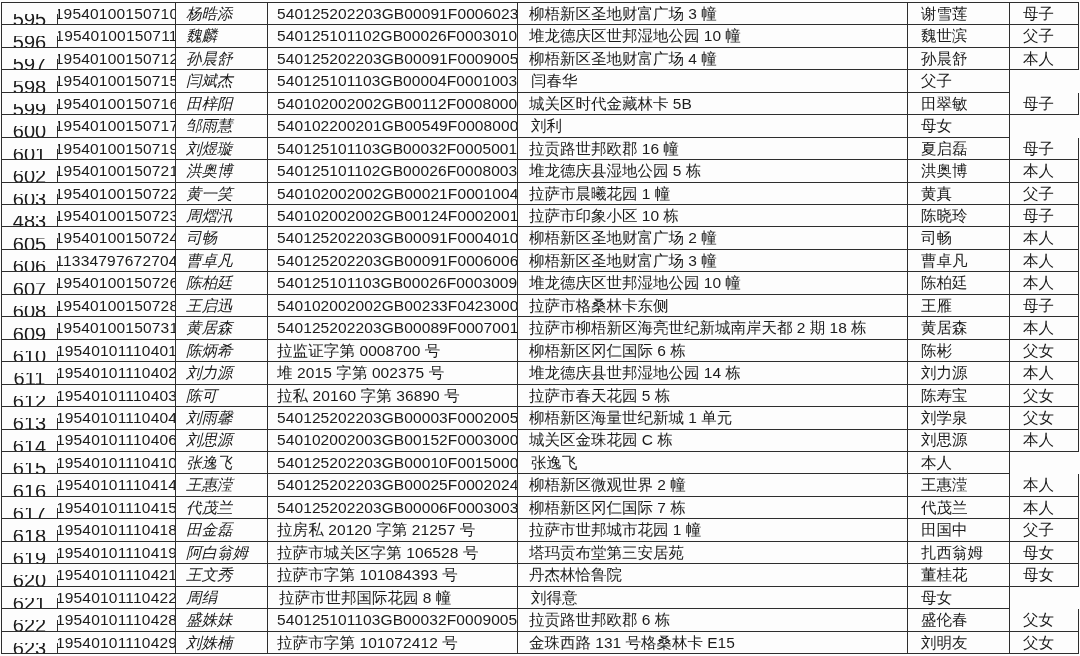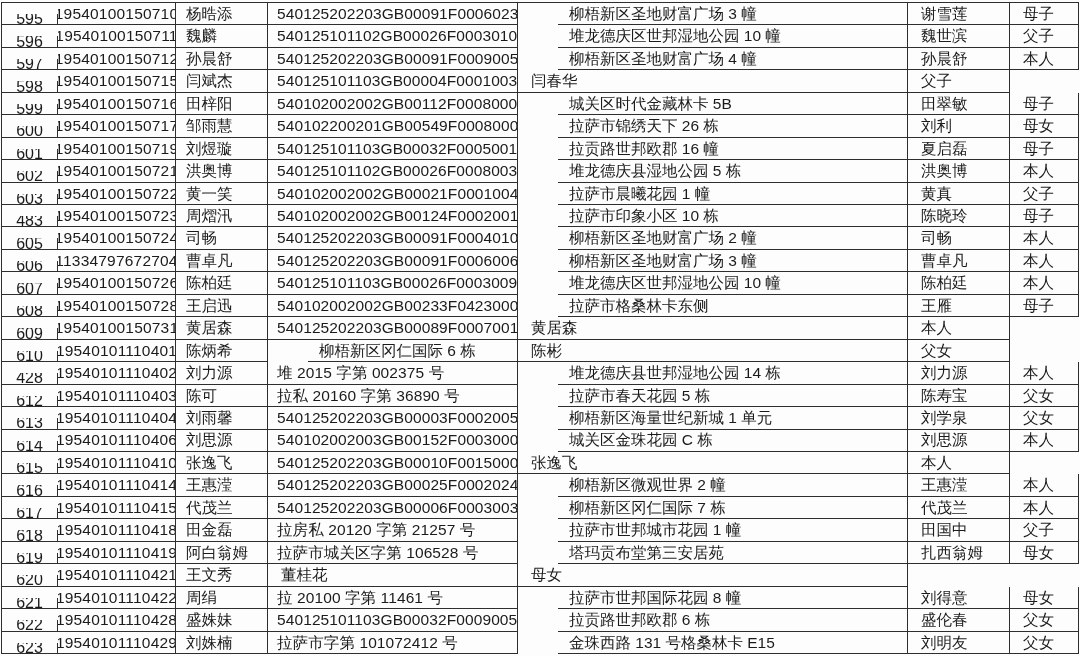--- a/index.html
+++ b/index.html
@@ -30,25 +30,25 @@
   .cell {
     border-right: 1px solid #2e2e2e;
     border-bottom: 1px solid #2e2e2e;
     display: flex;
     align-items: center;
     white-space: nowrap;
     overflow: hidden;
     font-size: 15.5px;
     line-height: 1;
   }
-  .c-serial   { justify-content: center; font-size: 16px; margin-top: 11px; }
+  .c-serial   { justify-content: center; font-size: 20px; margin-top: 11px; }
   .c-id       { justify-content: center; letter-spacing: 0.2px; }
-  .c-name     { padding-left: 10px; }
+  .c-name     { padding-left: 10px; font-style: italic; }
   .c-cert     { padding-left: 9px; letter-spacing: 0.1px; }
-  .c-addr     { padding-left: 11px; margin-left: 40px; }
+  .c-addr     { padding-left: 11px; }
   .c-relname  { padding-left: 13px; }
   .c-relation { padding-left: 13px; }
 </style>
 </head>
 <body>
 
 <div class="page">
   <div class="table" id="records-table">
   <div class="row">
     <div class="cell c-serial">595</div>
@@ -97,21 +97,20 @@
     <div class="cell c-addr">城关区时代金藏林卡 5B</div>
     <div class="cell c-relname">田翠敏</div>
     <div class="cell c-relation">母子</div>
   </div>
 
   <div class="row">
     <div class="cell c-serial">600</div>
     <div class="cell c-id">19540100150717</div>
     <div class="cell c-name">邹雨慧</div>
     <div class="cell c-cert">540102200201GB00549F00080004</div>
-    <div class="cell c-addr">拉萨市锦绣天下 26 栋</div>
     <div class="cell c-relname">刘利</div>
     <div class="cell c-relation">母女</div>
   </div>
 
   <div class="row">
     <div class="cell c-serial">601</div>
     <div class="cell c-id">19540100150719</div>
     <div class="cell c-name">刘煜璇</div>
     <div class="cell c-cert">540125101103GB00032F00050011</div>
     <div class="cell c-addr">拉贡路世邦欧郡 16 幢</div>
@@ -187,35 +186,37 @@
     <div class="cell c-addr">拉萨市格桑林卡东侧</div>
     <div class="cell c-relname">王雁</div>
     <div class="cell c-relation">母子</div>
   </div>
 
   <div class="row">
     <div class="cell c-serial">609</div>
     <div class="cell c-id">19540100150731</div>
     <div class="cell c-name">黄居森</div>
     <div class="cell c-cert">540125202203GB00089F00070011</div>
+    <div class="cell c-addr">拉萨市柳梧新区海亮世纪新城南岸天都 2 期 18 栋</div>
     <div class="cell c-relname">黄居森</div>
     <div class="cell c-relation">本人</div>
   </div>
 
   <div class="row">
     <div class="cell c-serial">610</div>
     <div class="cell c-id">19540101110401</div>
     <div class="cell c-name">陈炳希</div>
+    <div class="cell c-cert">拉监证字第 0008700 号</div>
     <div class="cell c-addr">柳梧新区冈仁国际 6 栋</div>
     <div class="cell c-relname">陈彬</div>
     <div class="cell c-relation">父女</div>
   </div>
 
   <div class="row">
-    <div class="cell c-serial">428</div>
+    <div class="cell c-serial">611</div>
     <div class="cell c-id">19540101110402</div>
     <div class="cell c-name">刘力源</div>
     <div class="cell c-cert">堆 2015 字第 002375 号</div>
     <div class="cell c-addr">堆龙德庆县世邦湿地公园 14 栋</div>
     <div class="cell c-relname">刘力源</div>
     <div class="cell c-relation">本人</div>
   </div>
 
   <div class="row">
     <div class="cell c-serial">612</div>
@@ -293,29 +294,30 @@
     <div class="cell c-cert">拉萨市城关区字第 106528 号</div>
     <div class="cell c-addr">塔玛贡布堂第三安居苑</div>
     <div class="cell c-relname">扎西翁姆</div>
     <div class="cell c-relation">母女</div>
   </div>
 
   <div class="row">
     <div class="cell c-serial">620</div>
     <div class="cell c-id">19540101110421</div>
     <div class="cell c-name">王文秀</div>
+    <div class="cell c-cert">拉萨市字第 101084393 号</div>
+    <div class="cell c-addr">丹杰林恰鲁院</div>
     <div class="cell c-relname">董桂花</div>
     <div class="cell c-relation">母女</div>
   </div>
 
   <div class="row">
     <div class="cell c-serial">621</div>
     <div class="cell c-id">19540101110422</div>
     <div class="cell c-name">周绢</div>
-    <div class="cell c-cert">拉 20100 字第 11461 号</div>
     <div class="cell c-addr">拉萨市世邦国际花园 8 幢</div>
     <div class="cell c-relname">刘得意</div>
     <div class="cell c-relation">母女</div>
   </div>
 
   <div class="row">
     <div class="cell c-serial">622</div>
     <div class="cell c-id">19540101110428</div>
     <div class="cell c-name">盛姝妹</div>
     <div class="cell c-cert">540125101103GB00032F00090051</div>

